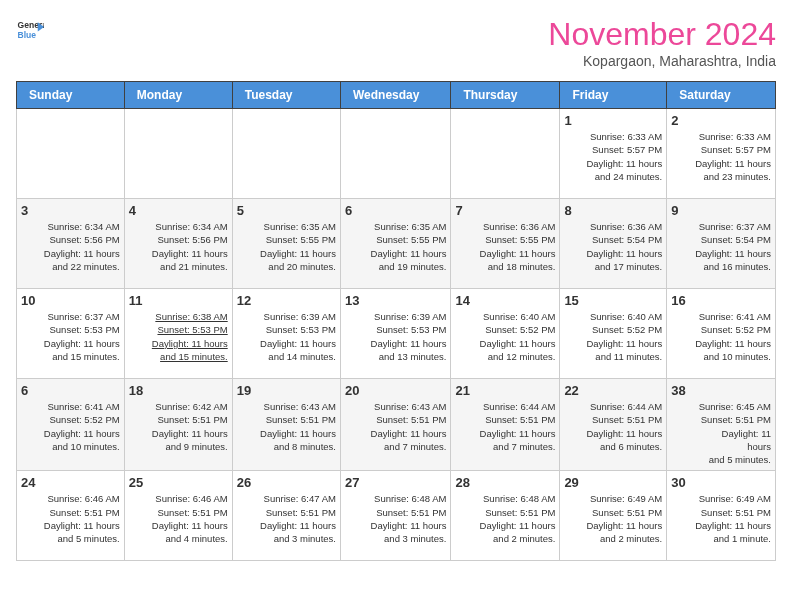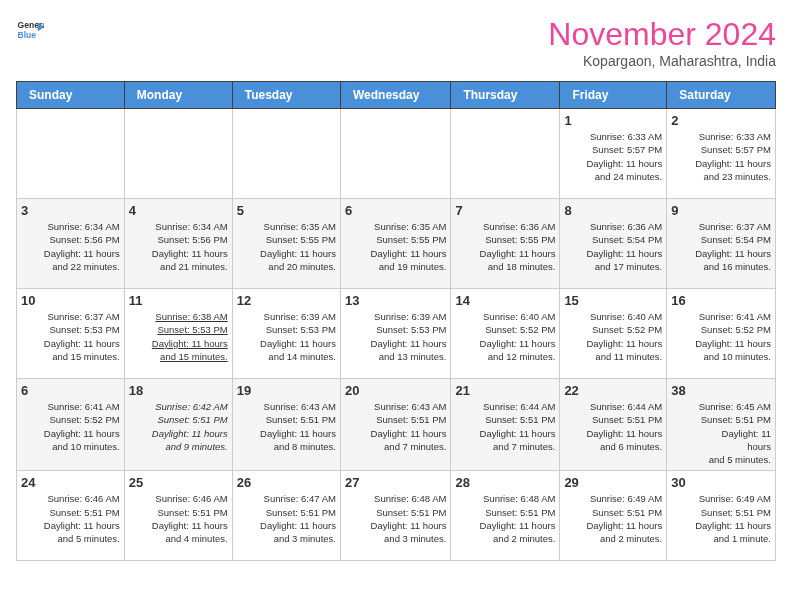--- a/index.html
+++ b/index.html
@@ -237,21 +237,21 @@
       <tr>
         <td>
           <span class="day-number">6</span>
           <div class="day-info" style="white-space: pre-line;">Sunrise: 6:41 AM
 Sunset: 5:52 PM
 Daylight: 11 hours
 and 10 minutes.</div>
         </td>
         <td>
           <span class="day-number">18</span>
-          <div class="day-info" style="white-space: pre-line; font-style: italic;">Sunrise: 6:42 AM
+          <div class="day-info" style="white-space: pre-line;">Sunrise: 6:42 AM
 Sunset: 5:51 PM
 Daylight: 11 hours
 and 9 minutes.</div>
         </td>
         <td>
           <span class="day-number">19</span>
           <div class="day-info" style="white-space: pre-line;">Sunrise: 6:43 AM
 Sunset: 5:51 PM
 Daylight: 11 hours
 and 8 minutes.</div>

